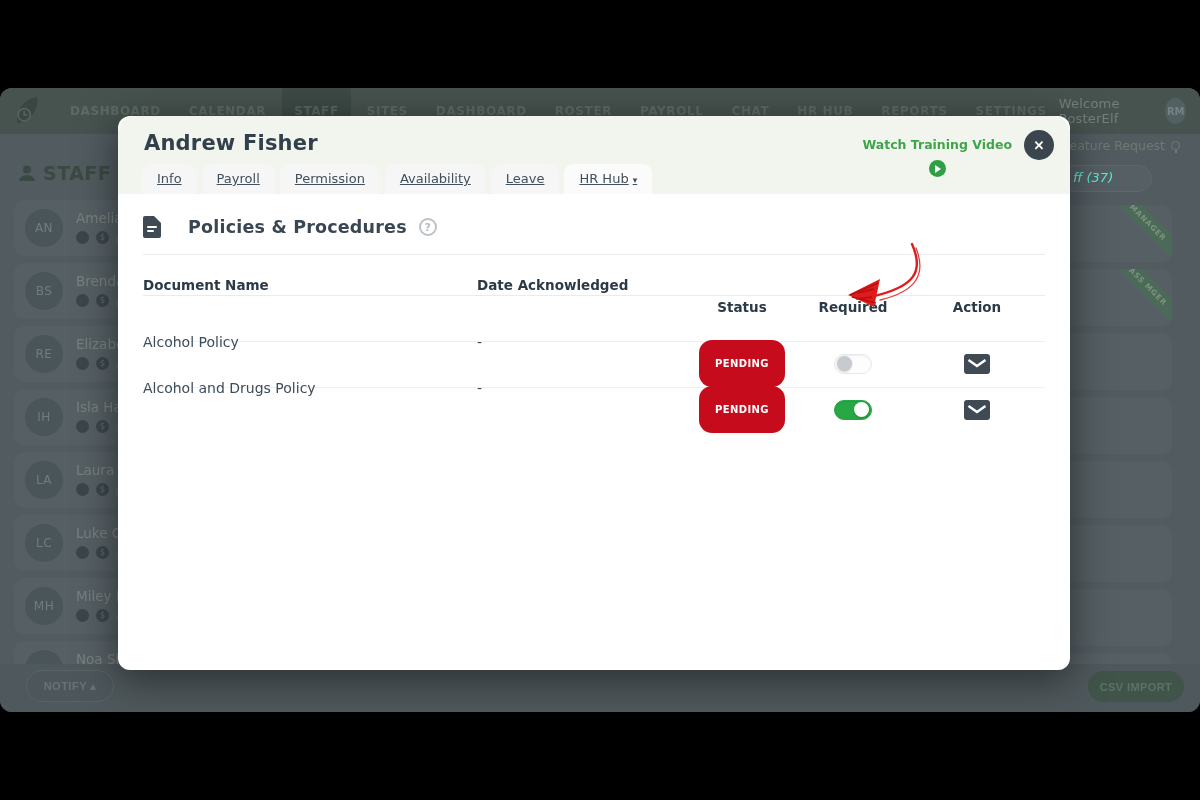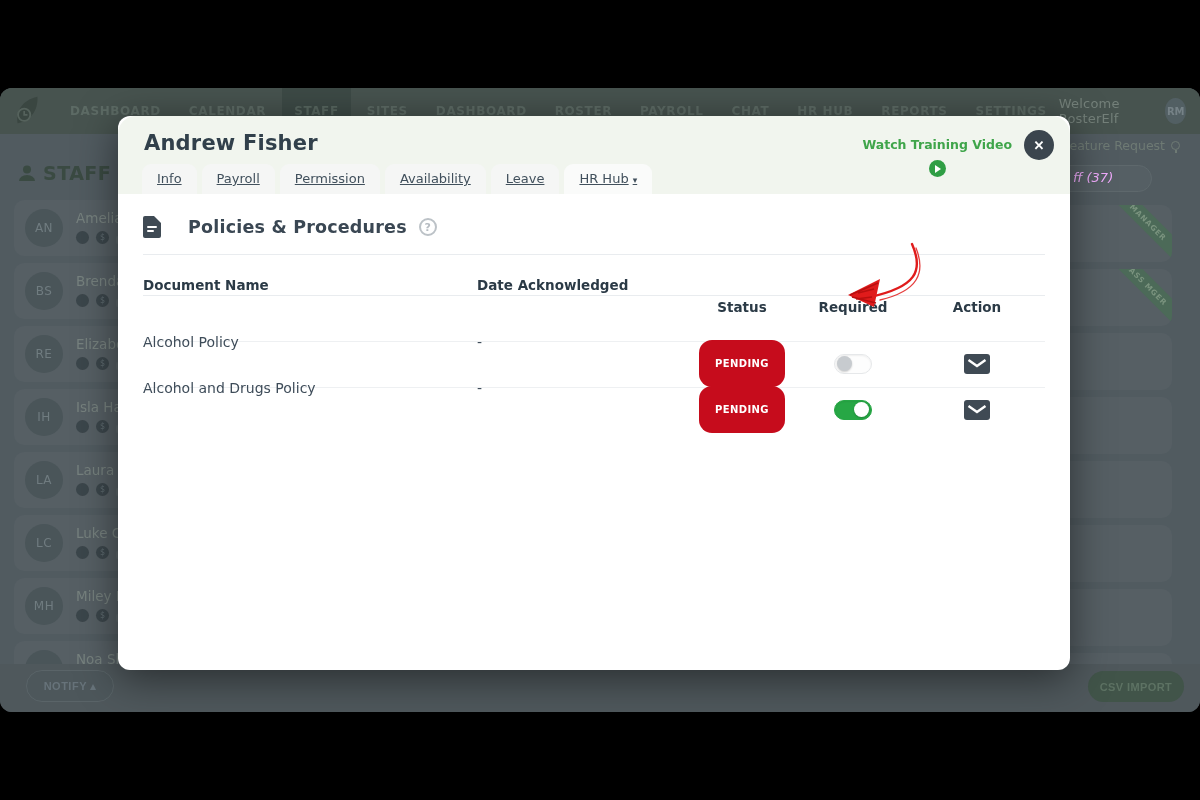--- a/index.html
+++ b/index.html
@@ -45,21 +45,21 @@
   .mini-icons { position:absolute; left:62px; top:31px; display:flex; gap:7px; align-items:center; }
   .mini-circ { width:13px; height:13px; border-radius:50%; background:#3b464b; color:#5f6b70;
     font-size:8px; display:flex; align-items:center; justify-content:center; }
   .mini-lock { width:11px; height:8px; background:#5d676b; border-radius:2px; position:relative; margin-top:4px; }
   .mini-lock::before { content:""; position:absolute; left:2px; top:-5px; width:7px; height:6px;
     border:2px solid #5d676b; border-bottom:none; border-radius:4px 4px 0 0; }
 
   
   .search-pill { position:absolute; left:880px; top:77px; width:272px; height:27px;
     background:#555f64; border:1px solid #5e686c; border-radius:14px; }
-  .search-pill span { position:absolute; left:192px; top:4px; font-size:13px; font-style:italic; color:#f0abfc; }
+  .search-pill span { position:absolute; left:192px; top:4px; font-size:13px; font-style:italic; color:#5eead4; }
   .bg-cards { position:absolute; left:902px; top:117px; width:270px; display:flex;
     flex-direction:column; gap:7px; }
   .bg-card { position:relative; height:57px; background:#565f64; border-radius:10px; overflow:hidden; }
   .ribbon { position:absolute; right:-28px; top:9px; width:104px; transform:rotate(45deg);
     background:#4c6a58; color:#7b947f; font-size:7.5px; font-weight:700; letter-spacing:.8px;
     text-align:center; padding:4px 0; }
 
   
   .bottom-strip { position:absolute; left:0; bottom:0; width:100%; height:48px; background:#4f585c; }
   .notify-btn { position:absolute; left:26px; bottom:10px; width:88px; height:32px; border-radius:16px;

